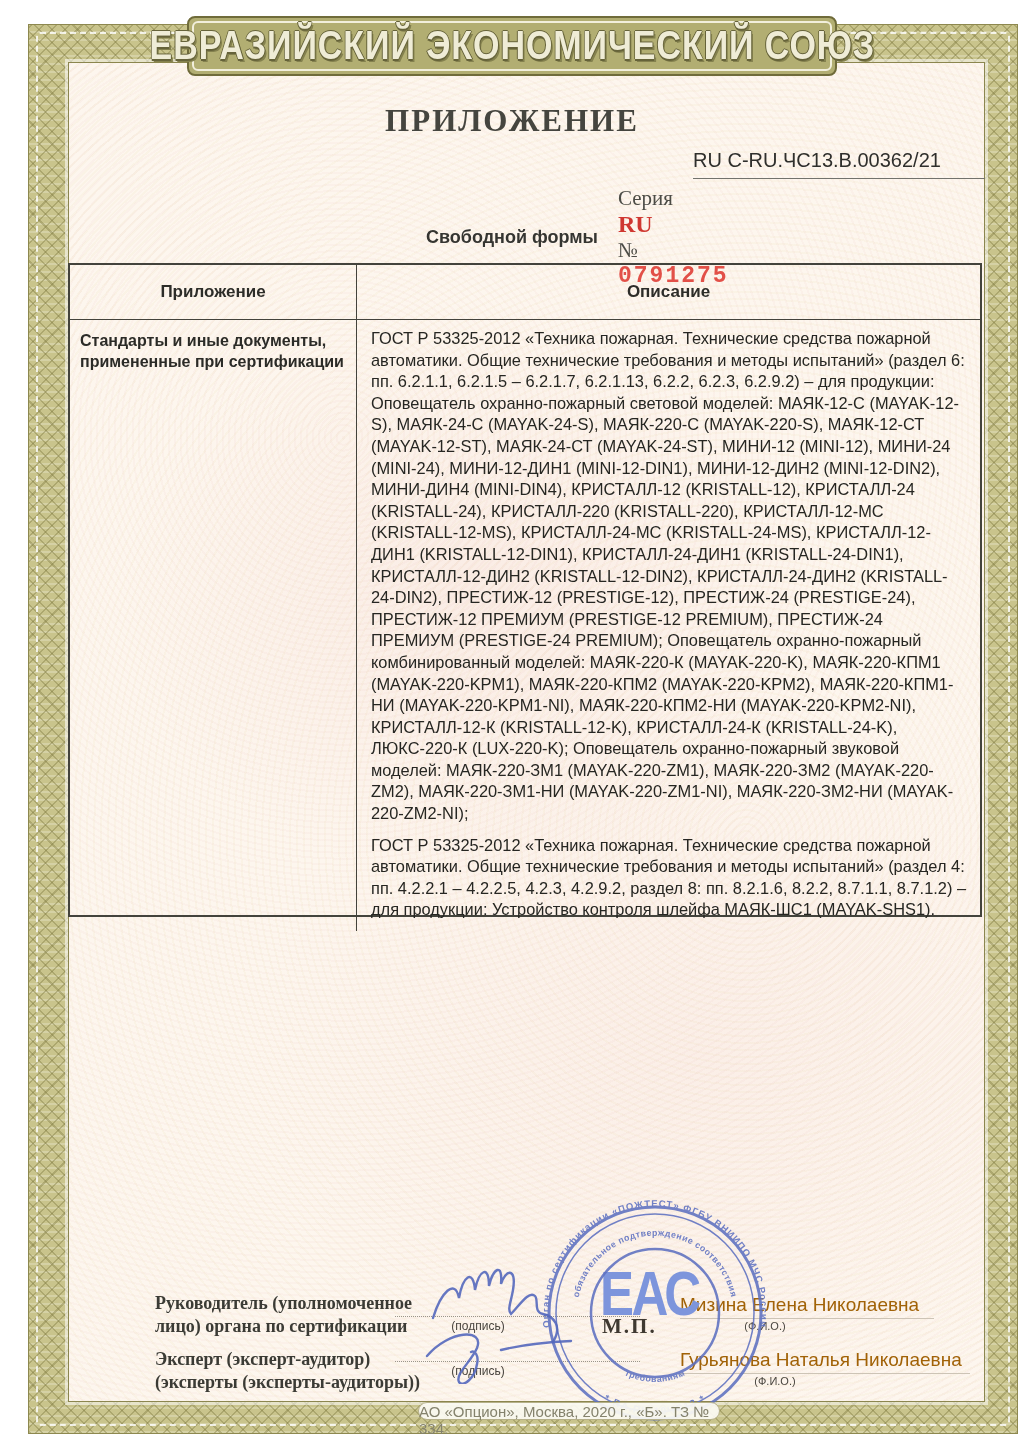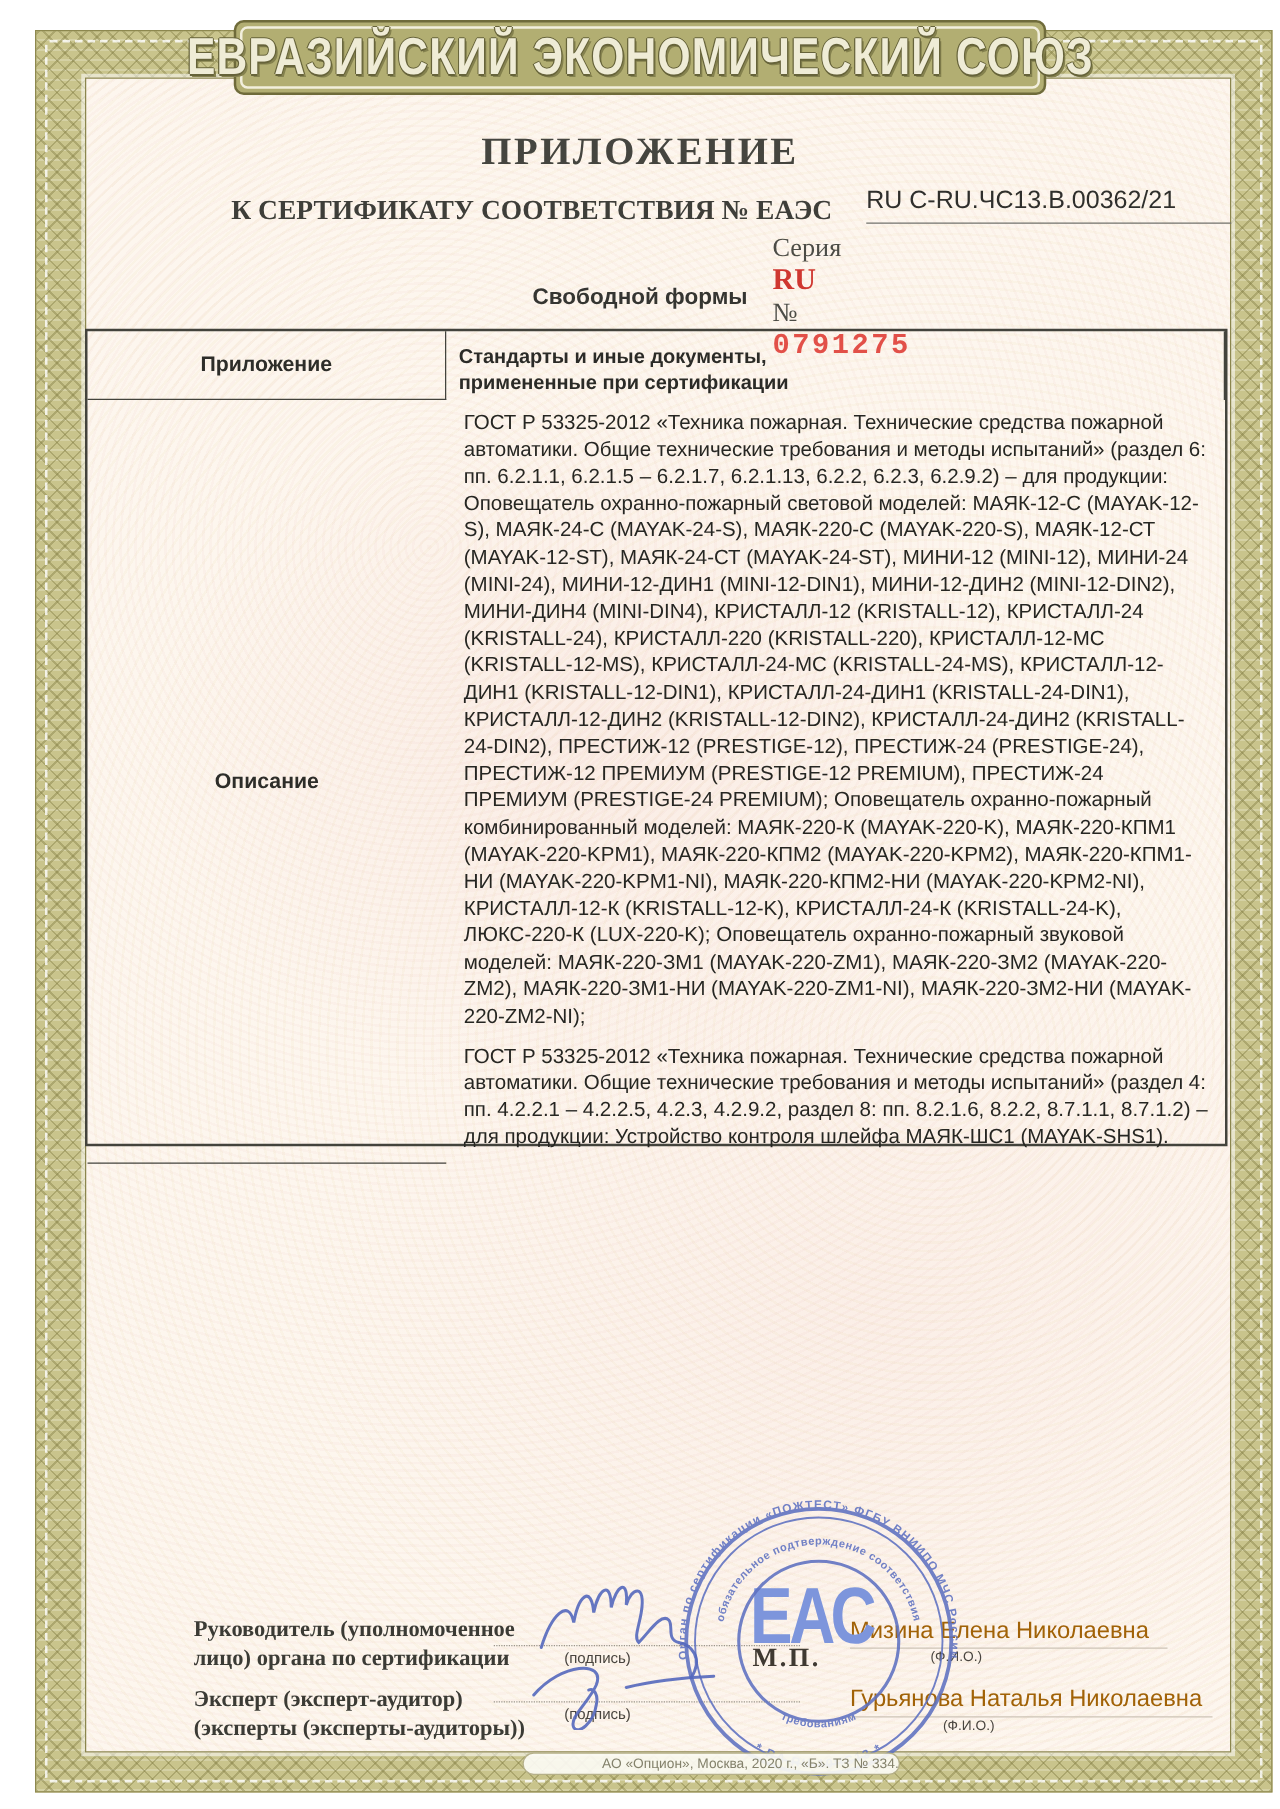--- a/index.html
+++ b/index.html
@@ -123,52 +123,51 @@
     letter-spacing:2px; color:#3f3931;
   }
   .handsig{ position:absolute; z-index:5; }
   .handsig path{ fill:none; stroke:#5468bd; stroke-width:2.4; stroke-linecap:round; opacity:.9; }
   .sig1{ left:425px; top:1248px; }
   .sig2{ left:415px; top:1322px; }
   
   .imprint{
     position:absolute; left:418px; top:1402px; width:302px; height:18px; z-index:7;
     background:rgba(252,251,244,.92); border:1px solid #b5b089; border-radius:9px;
-    font-size:11px; line-height:17px; text-align:right; color:#84826c; box-sizing:border-box;
+    font-size:15px; line-height:17px; text-align:left; color:#84826c; box-sizing:border-box;
   }
 </style>
 </head>
 <body>
 
 <div class="page">
   <div class="frame"></div>
   <div class="inner"></div>
 
   <div class="banner">
     <div class="banner-title">ЕВРАЗИЙСКИЙ ЭКОНОМИЧЕСКИЙ СОЮЗ</div>
   </div>
 
   <div class="doc-title">ПРИЛОЖЕНИЕ</div>
-  <div class="subtitle">К СЕРТИФИКАТУ СООТВЕТСТВИЯ № ЕАЭС</div>
   <div class="cert-number">RU C-RU.ЧС13.В.00362/21</div>
 
   <div class="series-row">
     <span class="series-label">Серия</span>
     <span class="series-value">RU</span>
     <span class="number-sign">№</span>
     <span class="blank-number">0791275</span>
   </div>
 
   <div class="form-note">Свободной формы</div>
 
   <div class="ctable">
     <div class="cell head c1">Приложение</div>
+    <div class="cell head">Описание</div>
     <div class="cell body-left c1">Стандарты и иные документы,
 примененные при сертификации</div>
-    <div class="cell head">Описание</div>
     <div class="cell body-right">
       <p>ГОСТ Р 53325-2012 «Техника пожарная. Технические средства пожарной автоматики. Общие технические требования и методы испытаний» (раздел 6: пп. 6.2.1.1, 6.2.1.5 – 6.2.1.7, 6.2.1.13, 6.2.2, 6.2.3, 6.2.9.2) – для продукции: Оповещатель охранно-пожарный световой моделей: МАЯК-12-С (MAYAK-12-S), МАЯК-24-С (MAYAK-24-S), МАЯК-220-С (MAYAK-220-S), МАЯК-12-СТ (MAYAK-12-ST), МАЯК-24-СТ (MAYAK-24-ST), МИНИ-12 (MINI-12), МИНИ-24 (MINI-24), МИНИ-12-ДИН1 (MINI-12-DIN1), МИНИ-12-ДИН2 (MINI-12-DIN2), МИНИ-ДИН4 (MINI-DIN4), КРИСТАЛЛ-12 (KRISTALL-12), КРИСТАЛЛ-24 (KRISTALL-24), КРИСТАЛЛ-220 (KRISTALL-220), КРИСТАЛЛ-12-МС (KRISTALL-12-MS), КРИСТАЛЛ-24-МС (KRISTALL-24-MS), КРИСТАЛЛ-12-ДИН1 (KRISTALL-12-DIN1), КРИСТАЛЛ-24-ДИН1 (KRISTALL-24-DIN1), КРИСТАЛЛ-12-ДИН2 (KRISTALL-12-DIN2), КРИСТАЛЛ-24-ДИН2 (KRISTALL-24-DIN2), ПРЕСТИЖ-12 (PRESTIGE-12), ПРЕСТИЖ-24 (PRESTIGE-24), ПРЕСТИЖ-12 ПРЕМИУМ (PRESTIGE-12 PREMIUM), ПРЕСТИЖ-24 ПРЕМИУМ (PRESTIGE-24 PREMIUM); Оповещатель охранно-пожарный комбинированный моделей: МАЯК-220-К (MAYAK-220-K), МАЯК-220-КПМ1 (MAYAK-220-KPM1), МАЯК-220-КПМ2 (MAYAK-220-KPM2), МАЯК-220-КПМ1-НИ (MAYAK-220-KPM1-NI), МАЯК-220-КПМ2-НИ (MAYAK-220-KPM2-NI), КРИСТАЛЛ-12-К (KRISTALL-12-K), КРИСТАЛЛ-24-К (KRISTALL-24-K), ЛЮКС-220-К (LUX-220-K); Оповещатель охранно-пожарный звуковой моделей: МАЯК-220-ЗМ1 (MAYAK-220-ZM1), МАЯК-220-ЗМ2 (MAYAK-220-ZM2), МАЯК-220-ЗМ1-НИ (MAYAK-220-ZM1-NI), МАЯК-220-ЗМ2-НИ (MAYAK-220-ZM2-NI);</p>
       <p>ГОСТ Р 53325-2012 «Техника пожарная. Технические средства пожарной автоматики. Общие технические требования и методы испытаний» (раздел 4: пп. 4.2.2.1 – 4.2.2.5, 4.2.3, 4.2.9.2, раздел 8: пп. 8.2.1.6, 8.2.2, 8.7.1.1, 8.7.1.2) – для продукции: Устройство контроля шлейфа МАЯК-ШС1 (MAYAK-SHS1).</p>
     </div>
   </div>
 
   <div class="role role1">Руководитель (уполномоченное
 лицо) органа по сертификации</div>
   <div class="role role2">Эксперт (эксперт-аудитор)
 (эксперты (эксперты-аудиторы))</div>

